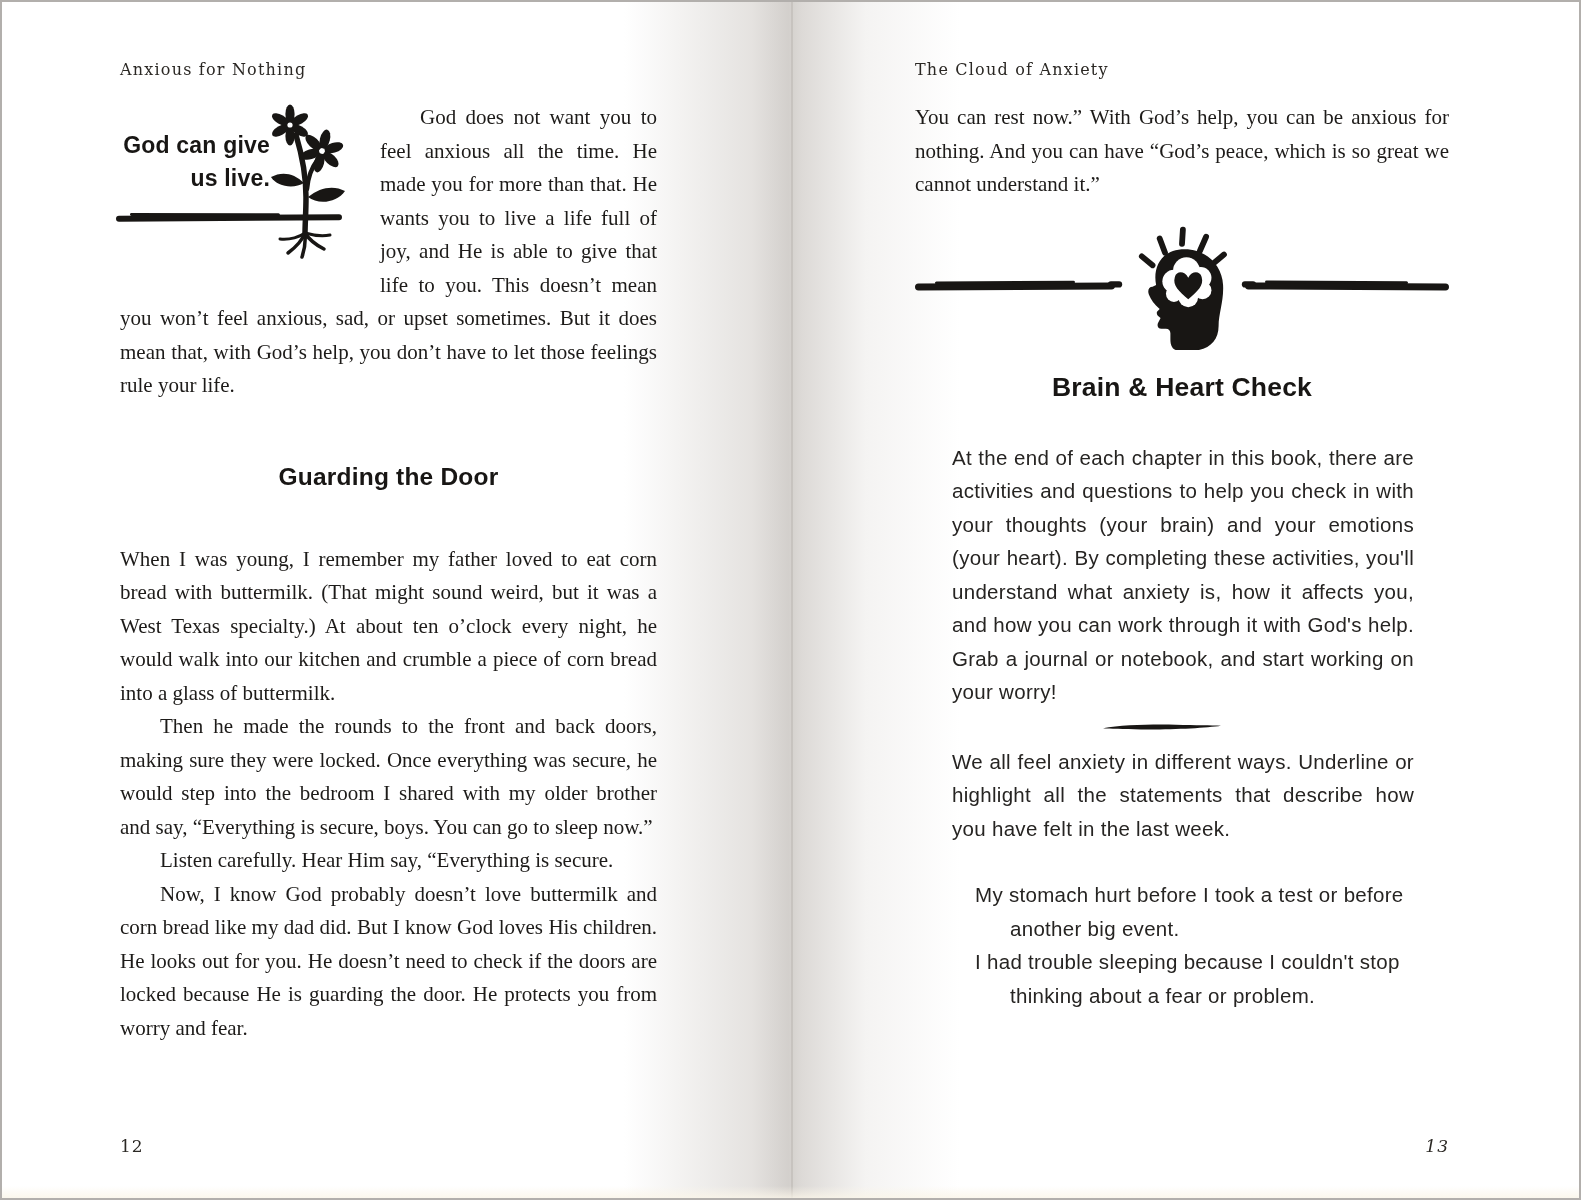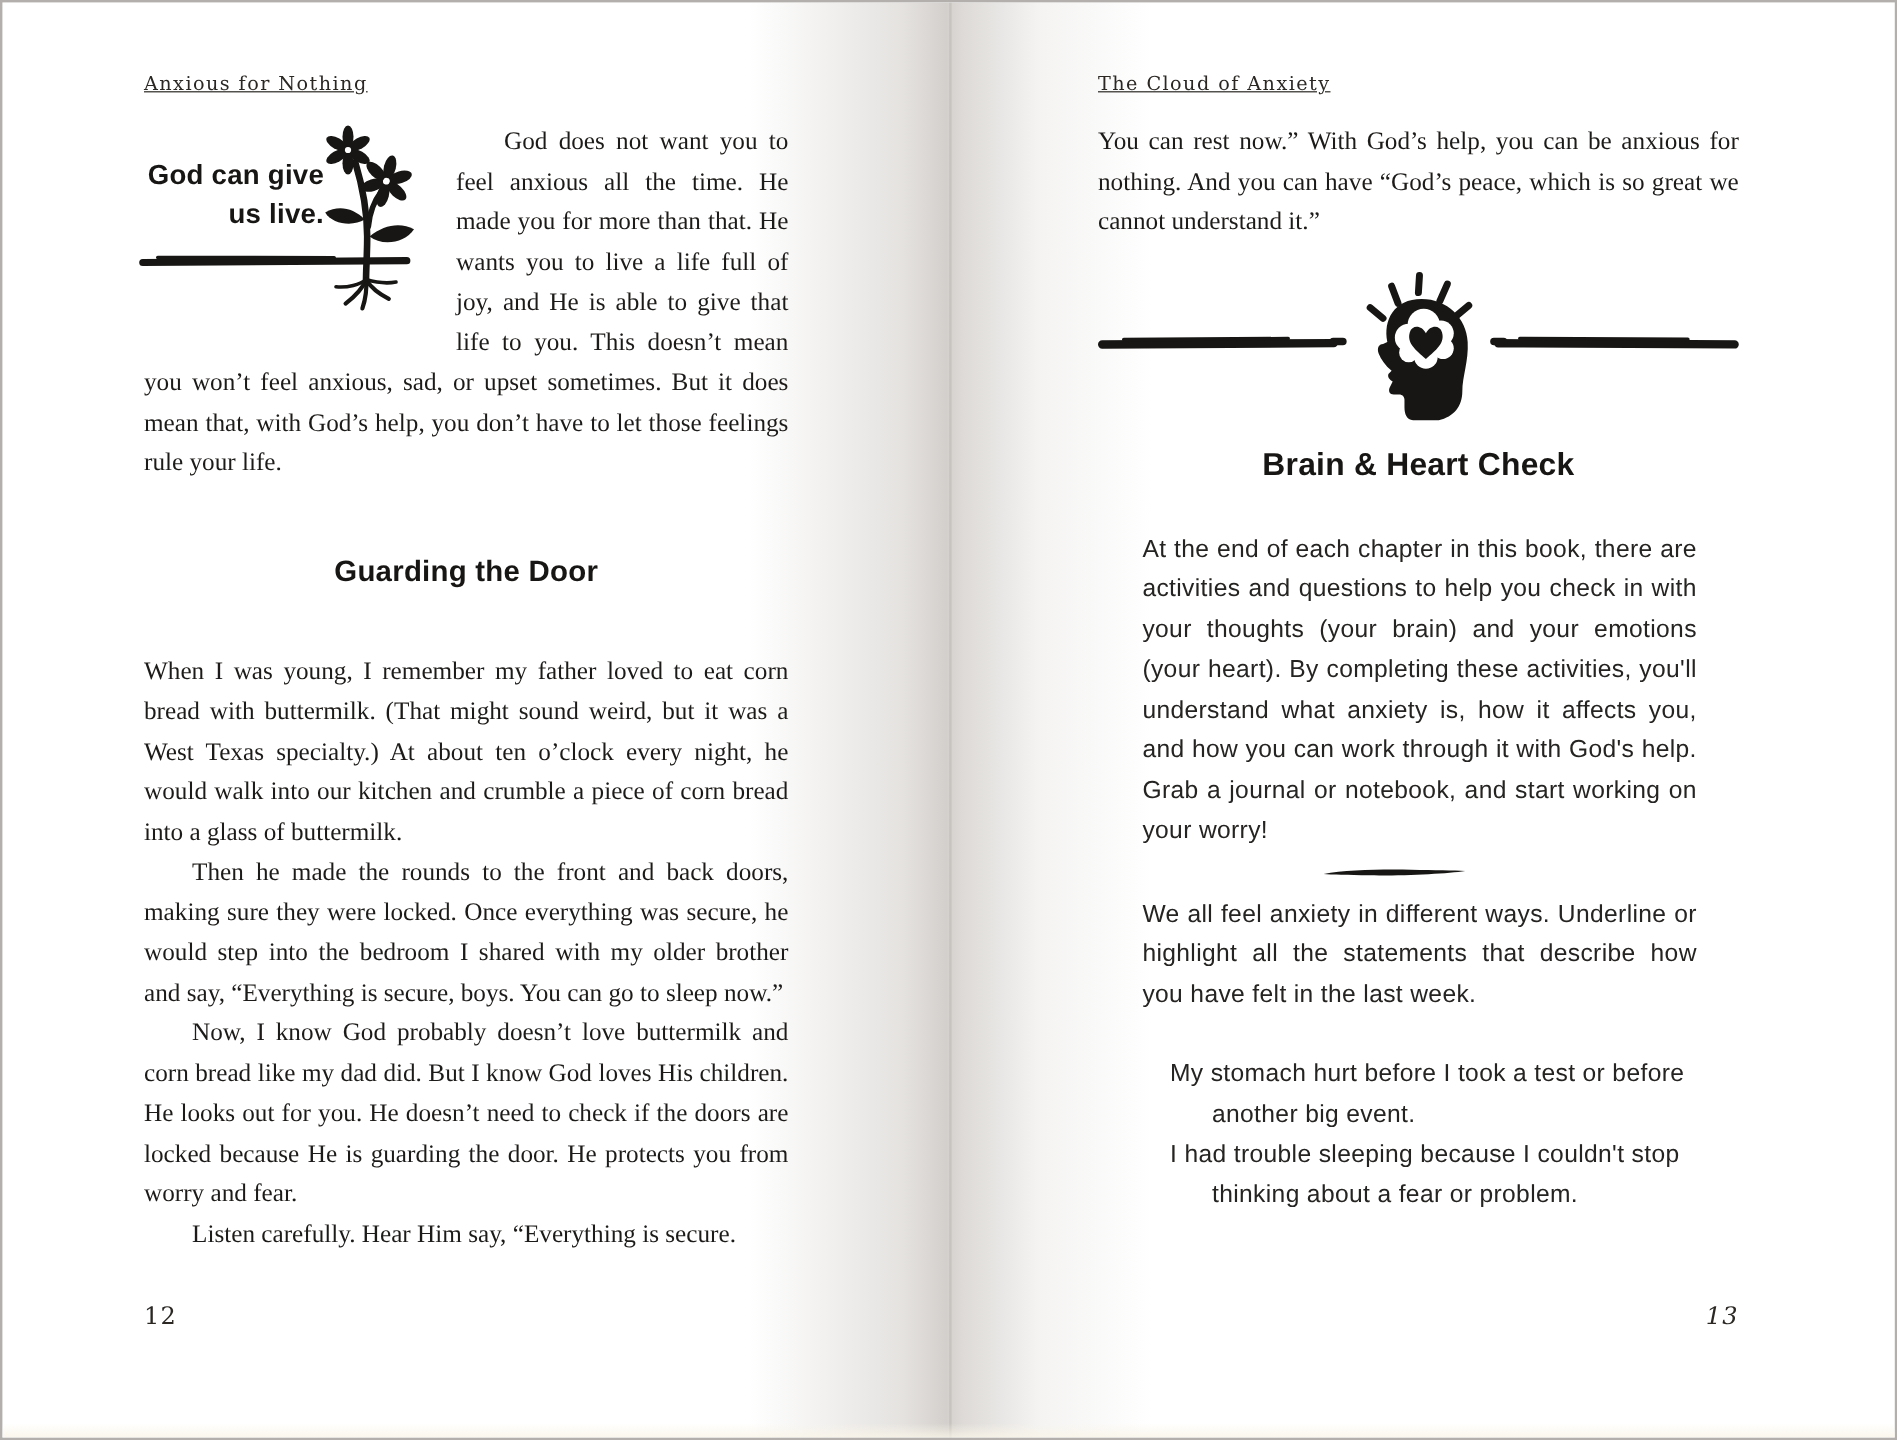--- a/index.html
+++ b/index.html
@@ -31,21 +31,21 @@
     content:'';position:absolute;left:49.6%;top:0;bottom:0;width:2px;
     background:rgba(110,105,100,.14);
   }
 
   .page{position:absolute;top:58px;}
   .page-left{left:118px;width:537px;}
   .page-right{left:913px;width:534px;}
 
   .running-head{
     font-family:"DejaVu Serif",serif;
-    font-size:16px;letter-spacing:1.2px;color:#2b2824;text-decoration:underline;
+    font-size:16px;letter-spacing:1.2px;color:#2b2824;
   }
   .page-right .running-head{text-align:left;}
 
   .serif{
     font-family:"Liberation Serif",serif;
     font-size:21px;line-height:33.5px;text-align:justify;
   }
   .serif p{margin:0;}
   p.indent{text-indent:40px;}
 
@@ -104,22 +104,22 @@
   }
   .activity-para{margin:38px 35px 0 37px;text-align:justify;}
   .scribble{display:block;margin:13px 0 0 186px;transform:rotate(-1.2deg);}
   .instructions{margin:14px 35px 0 37px;text-align:justify;}
   .statements{list-style:none;margin:33px 35px 0 60px;padding:0;}
   .statements li{
     padding-left:35px;text-indent:-35px;max-width:414px;
   }
 
   .page-num{
-    position:absolute;top:1024px;
-    font-family:"DejaVu Serif",serif;font-size:20px;letter-spacing:1px;color:#2b2824;
+    position:absolute;top:1076px;
+    font-family:"DejaVu Serif",serif;font-size:17px;letter-spacing:1px;color:#2b2824;
   }
   .page-num.left{left:0;}
   .page-num.right{right:0;font-style:italic;}
 </style>
 </head>
 <body>
 
 <div class="book">
   <div class="gutter"></div>
 
@@ -187,22 +187,22 @@
         </svg>
       </div>
       <p class="indent">God does not want you to feel anxious all the time. He made you for more than that. He wants you to live a life full of joy, and He is able to give that life to you. This doesn’t mean you won’t feel anxious, sad, or upset sometimes. But it does mean that, with God’s help, you don’t have to let those feelings rule your life.</p>
     </div>
 
     <h2 class="section-heading">Guarding the Door</h2>
 
     <div class="serif body-block">
       <p>When I was young, I remember my father loved to eat corn bread with buttermilk. (That might sound weird, but it was a West Texas specialty.) At about ten o’clock every night, he would walk into our kitchen and crumble a piece of corn bread into a glass of buttermilk.</p>
       <p class="indent">Then he made the rounds to the front and back doors, making sure they were locked. Once everything was secure, he would step into the bedroom I shared with my older brother and say, “Everything is secure, boys. You can go to sleep now.”</p>
+      <p class="indent">Listen carefully. Hear Him say, “Everything is secure.</p>
       <p class="indent">Now, I know God probably doesn’t love buttermilk and corn bread like my dad did. But I know God loves His children. He looks out for you. He doesn’t need to check if the doors are locked because He is guarding the door. He protects you from worry and fear.</p>
-      <p class="indent">Listen carefully. Hear Him say, “Everything is secure.</p>
     </div>
 
     <div class="page-num left">12</div>
   </section>
 
   <section class="page page-right">
     <header class="running-head">The Cloud of Anxiety</header>
 
     <p class="serif cont-para">You can rest now.” With God’s help, you can be anxious for nothing. And you can have “God’s peace, which is so great we cannot understand it.”</p>
 

